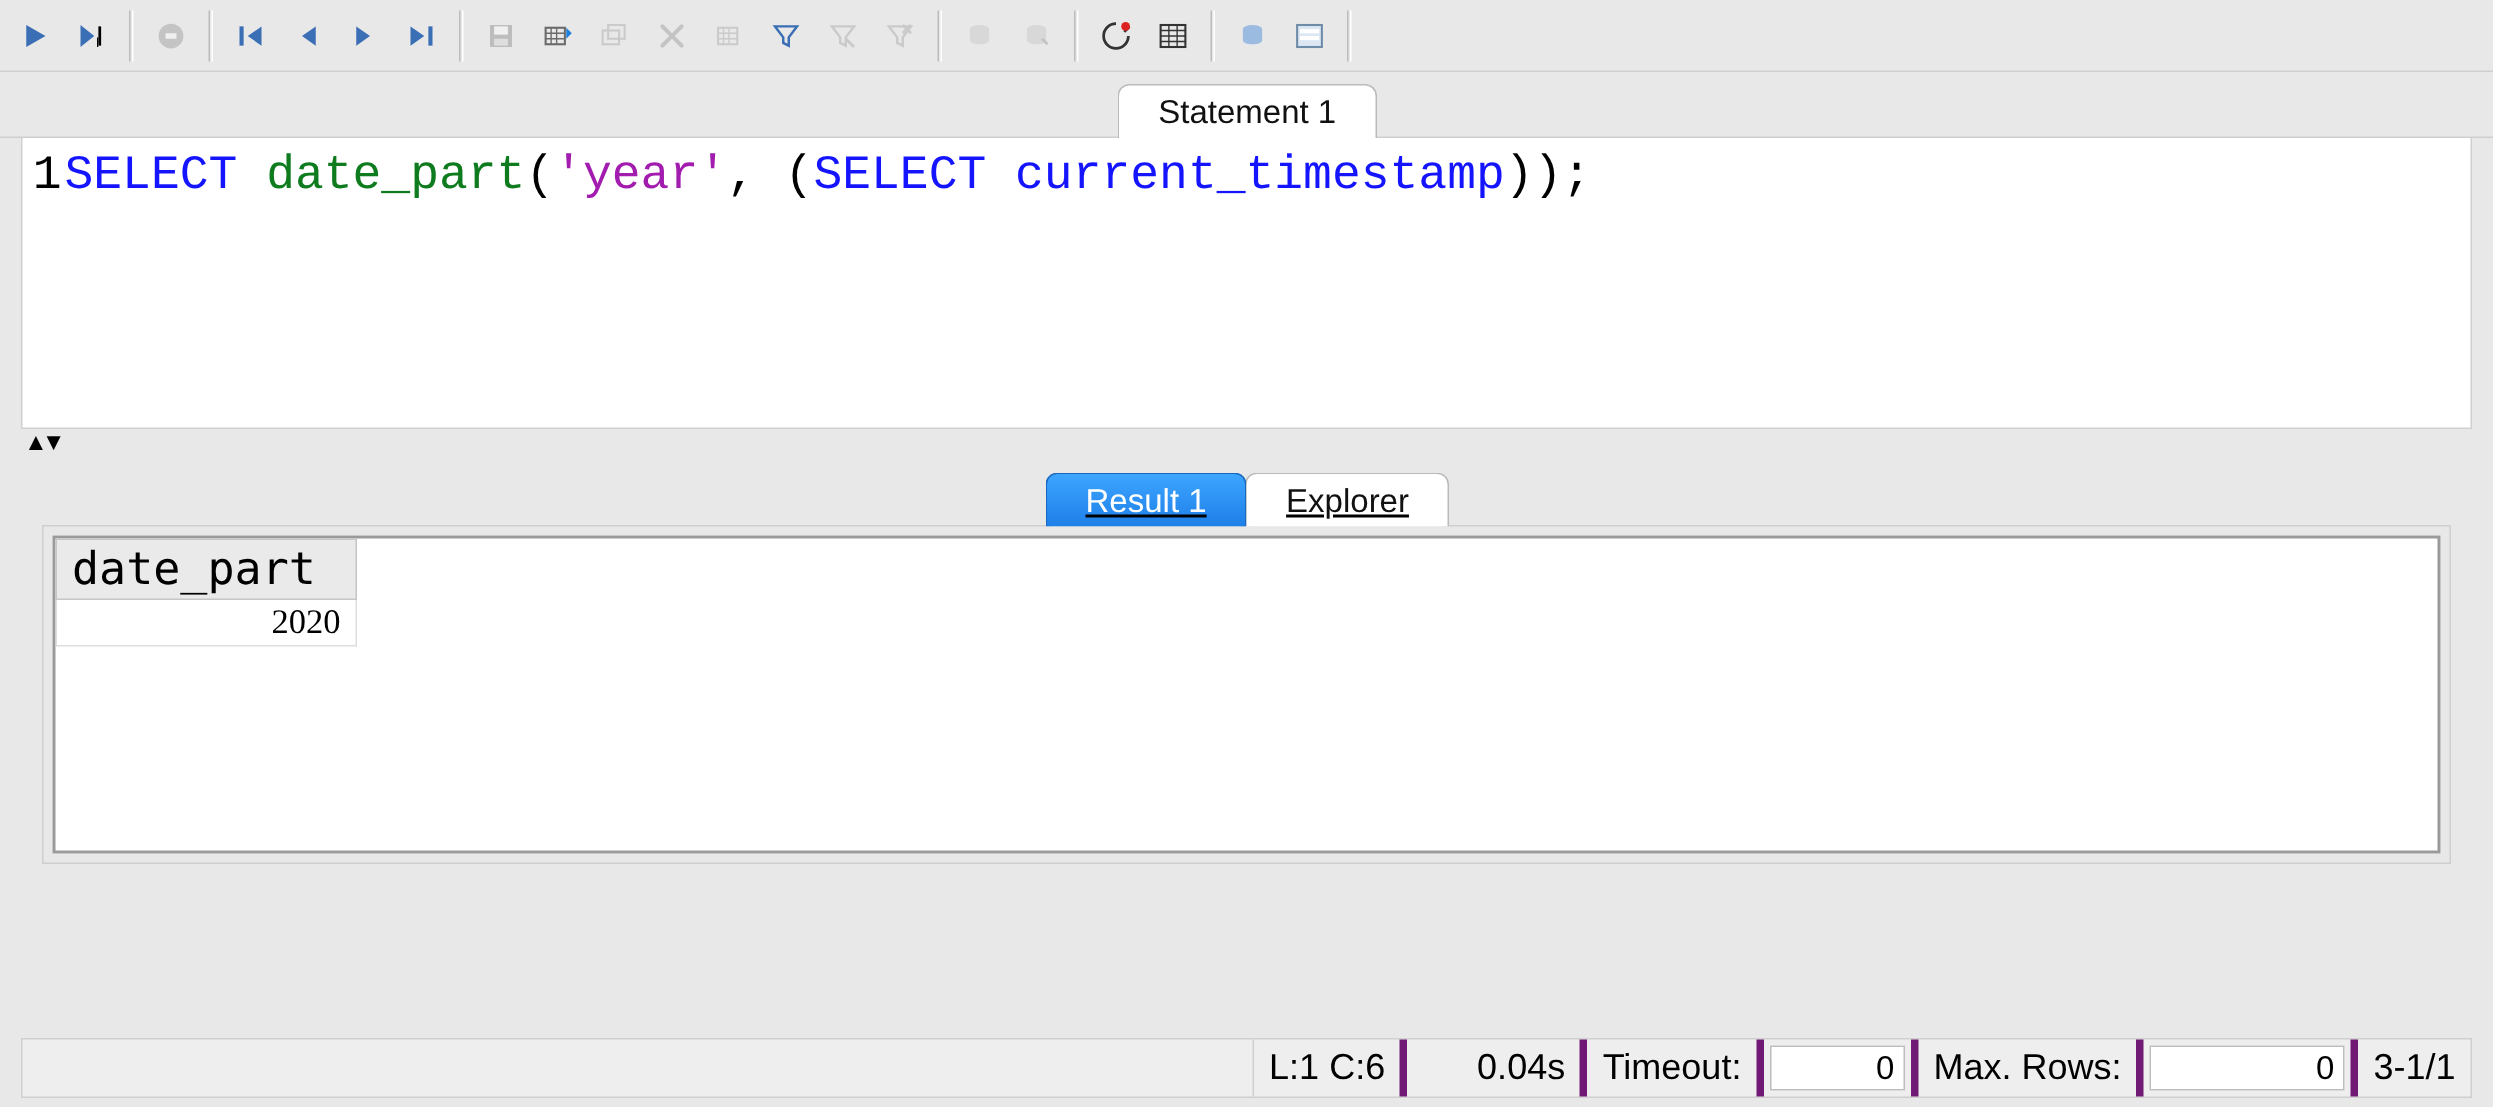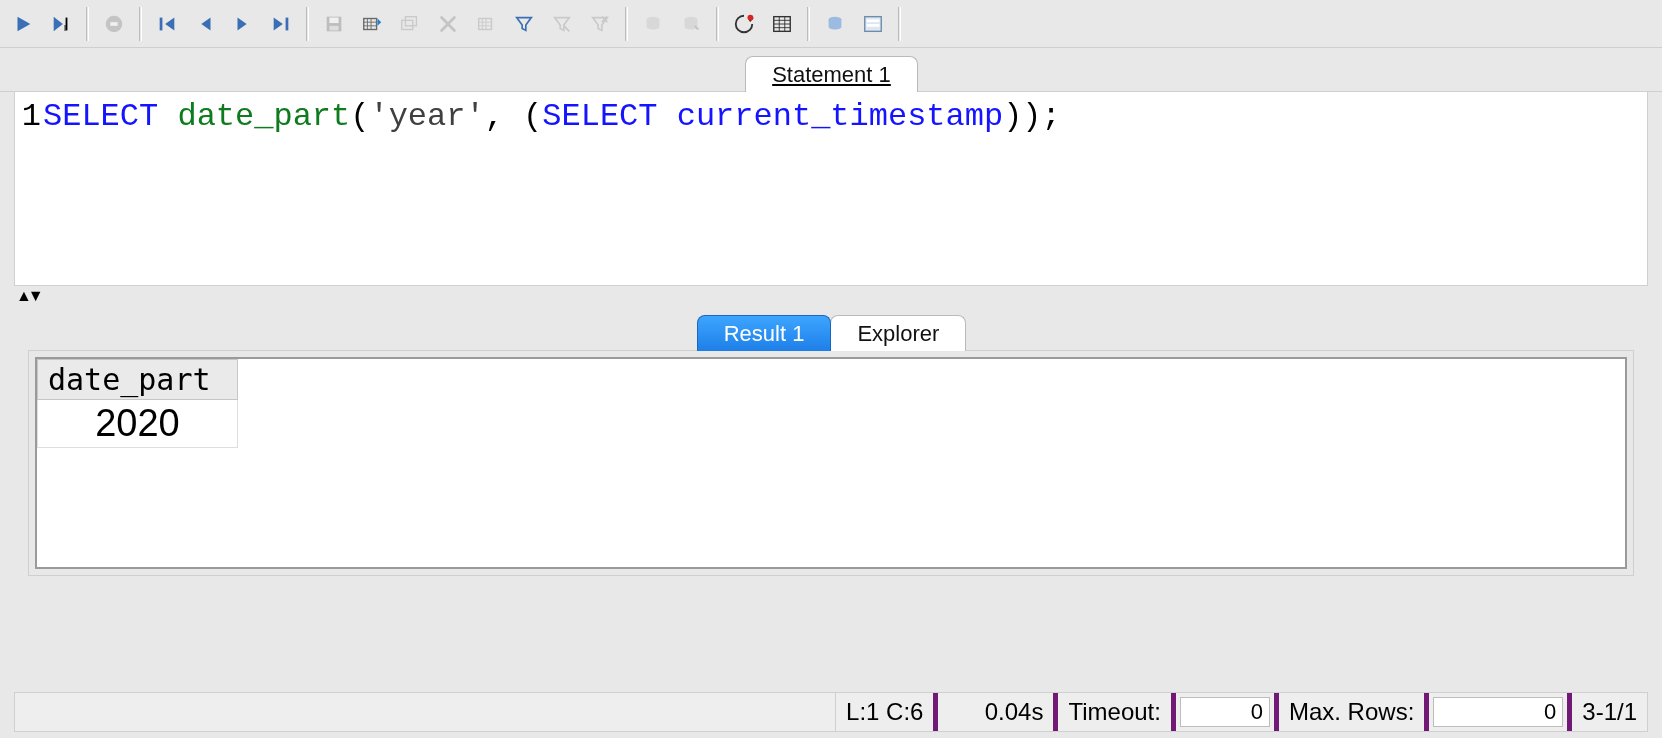--- a/index.html
+++ b/index.html
@@ -52,21 +52,20 @@
 
   
   .tabs-row{
     display:flex;
     justify-content:center;
     align-items:flex-end;
     height:44px;
     background:#e8e8e8;
     border-bottom:1px solid #cfcfcf;
     padding-top:8px;
-    text-decoration:underline;
   }
   .tab{
     height:36px;
     display:flex;align-items:center;justify-content:center;
     padding:0 26px;
     font-size:22px;
     background:#fff;
     color:#111;
     border:1px solid #bababa;
     border-bottom:none;
@@ -105,40 +104,41 @@
     color:#000;
     user-select:none;
   }
   .editor-content{
     position:absolute;left:28px;right:0;top:0;bottom:0;
     padding-top:4px;
     white-space:pre;
   }
   .kw{color:#1414ff;}
   .func{color:#0d7b1e;}
-  .str{color:#404040;}
+  .str{color:#a21caf;}
   .punct{color:#000;}
 
   
   .splitter{
     height:20px;
     display:flex;align-items:center;
     padding-left:16px;
     font-size:16px;
     color:#000;
     background:#e8e8e8;
   }
   .splitter span{letter-spacing:-4px;}
 
   
   .result-tabs-row{
     display:flex;justify-content:center;align-items:center;
     height:44px;
     background:#e8e8e8;
     padding-top:8px;
+    text-decoration:underline;
   }
   .result-panel{
     margin:0 28px 8px 28px;
     border:1px solid #cfcfcf;
     background:#e8e8e8;
     padding:6px;
   }
   .result-grid{
     background:#fff;
     border:2px solid #9a9a9a;
@@ -152,23 +152,23 @@
     border:1px solid #c6c6c6;
     padding:2px 10px;
     font-weight:400;
     text-align:left;
     font-family:"Consolas",monospace;
     font-size:30px;
   }
   .result-grid td{
     border:1px solid #dedede;
     padding:2px 10px;
-    text-align:center;
-    font-family:Liberation Sans, sans-serif;
-    font-size:38px;
+    text-align:right;
+    font-family:Liberation Serif, serif;
+    font-size:23px;
     min-width:200px;
   }
 
   
   .statusbar{
     position:absolute;
     left:14px;right:14px;bottom:6px;
     height:40px;
     border:1px solid #cfcfcf;
     background:#eeeeee;

